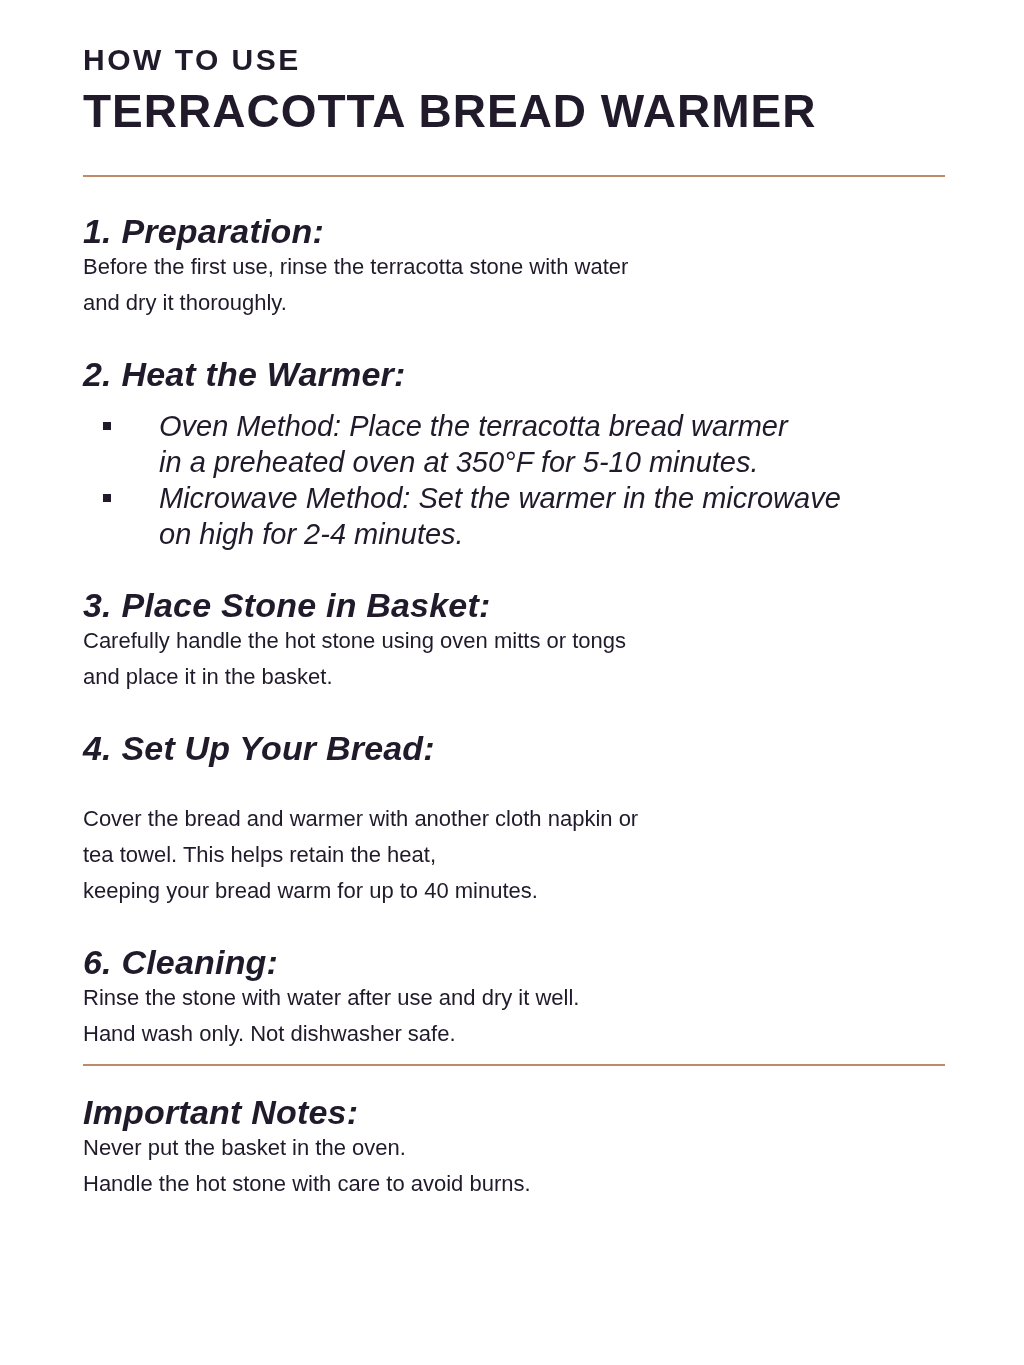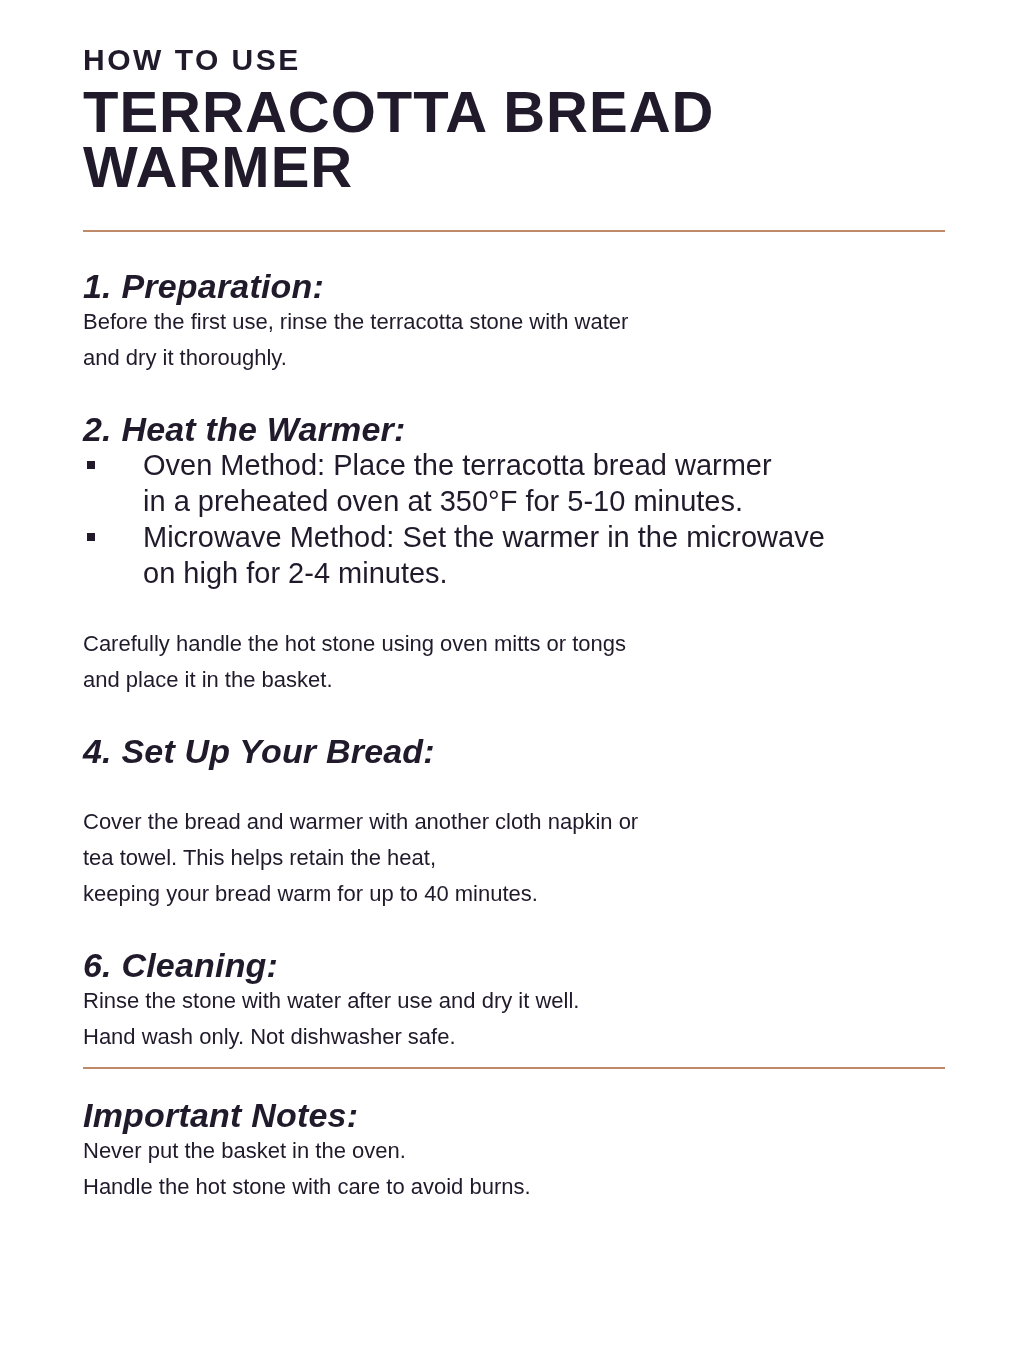--- a/index.html
+++ b/index.html
@@ -22,21 +22,21 @@
     background: #ffffff;
   }
   .kicker {
     font-size: 30px;
     font-weight: bold;
     letter-spacing: 2.5px;
     line-height: 36px;
   }
   .title {
     margin: 6px 0 0 0;
-    font-size: 58px;
+    font-size: 46px;
     font-weight: bold;
     letter-spacing: 1px;
     line-height: 55px;
   }
   hr.rule {
     border: none;
     border-top: 2px solid #be8a69;
     margin: 36px 0 0 0;
   }
   hr.rule-bottom {
@@ -63,22 +63,23 @@
     font-style: italic;
   }
   p.body-text {
     margin: 0;
     font-size: 22px;
     line-height: 36px;
     white-space: pre-line;
   }
   ul.bullet-list {
     list-style: none;
-    margin: 0;
+    margin: 16px;
     padding: 0;
+    font-style: italic;
   }
   ul.bullet-list li {
     position: relative;
     padding-left: 60px;
     font-size: 29px;
     line-height: 36px;
   }
   ul.bullet-list li .bullet-text {
     white-space: pre-line;
   }
@@ -119,20 +120,21 @@
         </li>
         <li>
           <span class="bullet-marker"></span>
           <span class="bullet-text">Microwave Method: Set the warmer in the microwave
 on high for 2-4 minutes.</span>
         </li>
       </ul>
     </section>
 
     <section>
+      <h2>3. Place Stone in Basket:</h2>
       <p class="body-text">Carefully handle the hot stone using oven mitts or tongs
 and place it in the basket.</p>
     </section>
 
     <section>
       <h2>4. Set Up Your Bread:</h2>
     </section>
 
     <section>
       <p class="body-text">Cover the bread and warmer with another cloth napkin or

